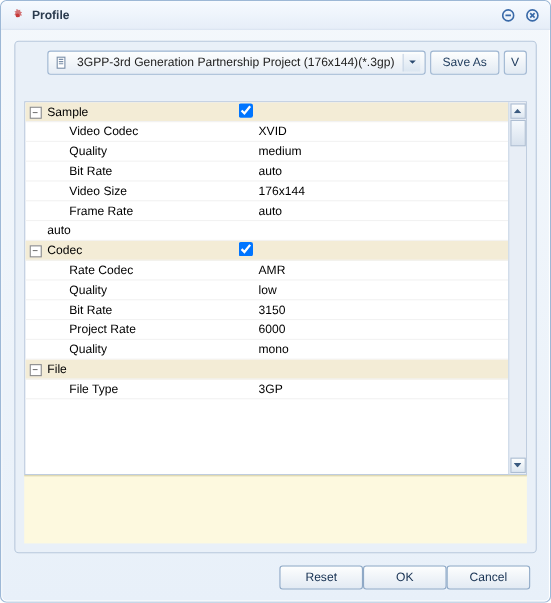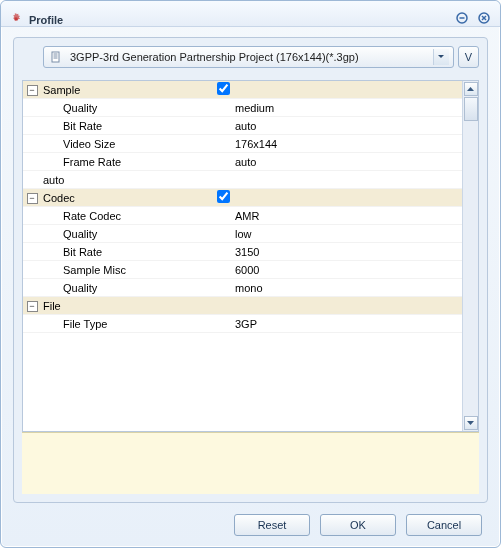--- a/index.html
+++ b/index.html
@@ -18,21 +18,21 @@
     border: 1px solid #9db8d6;
     border-radius: 6px;
     background: linear-gradient(#f4f8fc, #e8f0f9);
     display: flex;
     flex-direction: column;
     box-shadow: inset 0 0 0 1px #fff;
   }
   .titlebar {
     height: 26px;
     display: flex;
-    align-items: flex-end;
+    align-items: center;
     padding: 0 8px;
     gap: 6px;
     background: linear-gradient(#f6faff, #e6eef8);
     border-bottom: 1px solid #c8d6e8;
     border-radius: 6px 6px 0 0;
   }
   .title-icon svg { display: block; }
   .title-text { font-weight: bold; color: #2b3b4e; flex: 1; }
   .title-btn {
     width: 16px; height: 16px;
@@ -46,21 +46,21 @@
     border-radius: 4px;
     background: #e9f0f8;
     padding: 8px;
     display: flex;
     flex-direction: column;
     flex: 1;
   }
   .toolbar {
     display: flex;
     gap: 4px;
-    margin-bottom: 12px;
+    margin-bottom: 24px;
     padding-left: 21px;
   }
   .dropdown {
     flex: 1;
     height: 22px;
     background: linear-gradient(#fdfefe, #e6edf5);
     border: 1px solid #9fb6d1;
     border-radius: 3px;
     display: flex;
     align-items: center;
@@ -154,21 +154,20 @@
     height: 62px;
     background: #fdf9df;
     border-top: 1px solid #d9d2a7;
     margin-top: 0;
   }
   .footer {
     height: 44px;
     display:flex;
     align-items:center;
     justify-content:flex-end;
-    gap: 10px;
     padding: 0 18px;
   }
   .btn {
     min-width: 76px;
     height: 22px;
     background: linear-gradient(#fdfefe, #e2eaf3);
     border: 1px solid #8fa9c6;
     border-radius: 3px;
     display:flex; align-items:center; justify-content:center;
     color:#163152;
@@ -224,35 +223,43 @@
               <line x1="3.5" y1="7" x2="7.5" y2="7" stroke="#7a8ea8"></line>
             </svg>
         </span>
         <span class="dd-text">3GPP-3rd Generation Partnership Project (176x144)(*.3gp)</span>
         <span class="dd-arrow">
           <svg width="8" height="8" viewBox="0 0 8 8">
               <path d="M1 2l3 3 3-3z" fill="#2a4a70"></path>
             </svg>
         </span>
       </div>
+      <div class="tbtn">
+        <span>Save As</span>
+      </div>
       <div class="tbtn small">
         <span>V</span>
       </div>
     </div>
 
     <div class="grid-wrap">
       <div class="grid">
 
         <div class="row group">
           <span class="tree-cell"><span class="tree-toggle">−</span></span>
           <span class="label-cell">Sample</span>
           <span class="value-cell"><input type="checkbox" checked="" style=""></span>
         </div>
         <div class="row">
             <span class="tree-cell"></span>
+            <span class="label-cell indent">Video Codec</span>
+            <span class="value-cell">XVID</span>
+          </div>
+        <div class="row">
+            <span class="tree-cell"></span>
             <span class="label-cell indent">Quality</span>
             <span class="value-cell">medium</span>
           </div>
         <div class="row">
             <span class="tree-cell"></span>
             <span class="label-cell indent">Bit Rate</span>
             <span class="value-cell">auto</span>
           </div>
         <div class="row">
             <span class="tree-cell"></span>
@@ -284,21 +291,21 @@
             <span class="label-cell indent">Quality</span>
             <span class="value-cell">low</span>
           </div>
         <div class="row">
             <span class="tree-cell"></span>
             <span class="label-cell indent">Bit Rate</span>
             <span class="value-cell">3150</span>
           </div>
         <div class="row">
             <span class="tree-cell"></span>
-            <span class="label-cell indent">Sample Misc</span>
+            <span class="label-cell indent">Project Rate</span>
             <span class="value-cell">6000</span>
           </div>
         <div class="row">
             <span class="tree-cell"></span>
             <span class="label-cell indent">Quality</span>
             <span class="value-cell">mono</span>
           </div>
 
         <div class="row group">
           <span class="tree-cell"><span class="tree-toggle">−</span></span>

